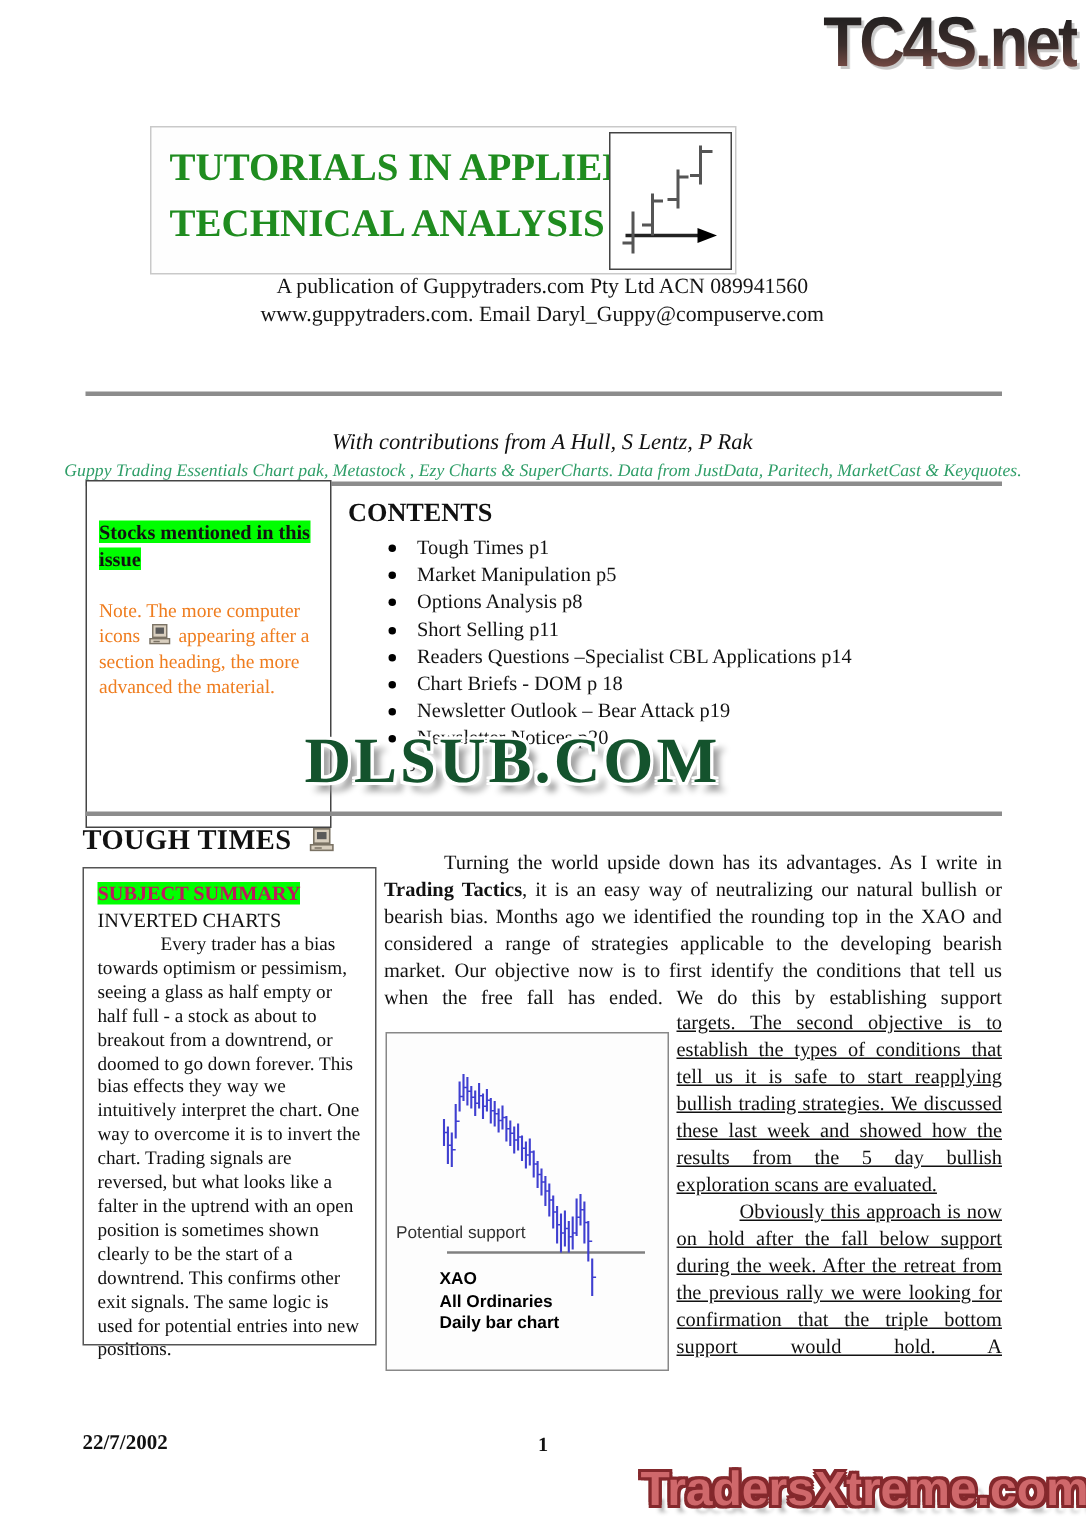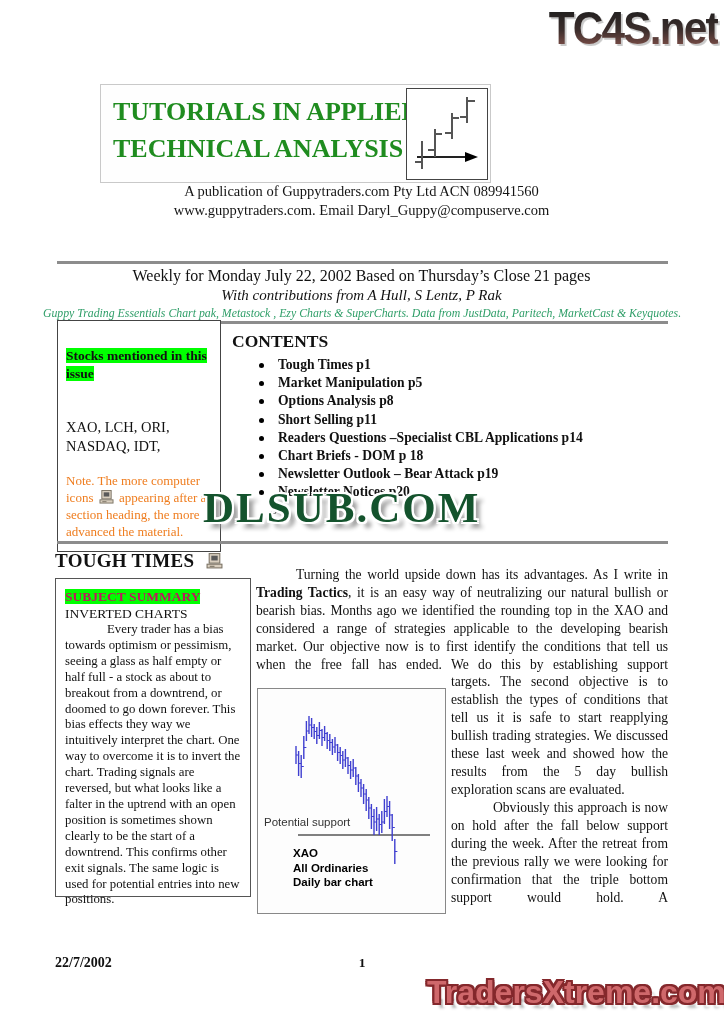--- a/index.html
+++ b/index.html
@@ -45,41 +45,41 @@
   
   .stocks-box{position:absolute;left:57px;top:320px;width:146px;height:180px;
         border:1.5px solid #444;padding:25px 8px;background:#fff;}
   .stocks-head{display:inline;background:#00ff00;font-weight:bold;font-size:13.5px;line-height:17px;}
   .stocks-list{margin-top:36px;font-size:14.5px;line-height:19px;}
   .stocks-note{margin-top:16px;font-size:13px;line-height:17px;color:#ef7d1f;}
 
   
   .contents{position:absolute;left:232px;top:331px;width:436px;}
   .contents-head{font-weight:bold;font-size:17.5px;}
-  .toc-list{list-style:none;margin:4px 0 0 0;padding:0;font-weight:bold;}
+  .toc-list{list-style:none;margin:4px 0 0 0;padding:0;}
   .toc-item{position:relative;padding-left:46px;font-size:13.6px;line-height:18.2px;}
   .toc-item::before{content:'';position:absolute;left:27px;top:7px;width:5px;height:5px;
         border-radius:50%;background:#000;}
   .toc-frag{position:relative;height:18px;font-size:13.6px;}
   .frag-s{position:absolute;left:38px;} .frag-p{position:absolute;left:112px;}
 
   
   .tough-head{position:absolute;left:55px;top:550px;font-size:19px;font-weight:bold;letter-spacing:0.3px;}
   .tough-head svg{vertical-align:-2px;margin-left:7px;}
 
   .summary-box{position:absolute;left:55px;top:578px;width:176px;height:301px;
         border:1px solid #555;padding:8px 9px;background:#fff;}
   .summary-label{display:inline;background:#00ff00;color:#be185d;font-weight:bold;font-size:13.5px;}
   .summary-sub{font-size:13.5px;margin-top:1px;}
   .summary-text{margin-top:0;font-size:12.8px;line-height:15.9px;text-indent:42px;}
 
   .p1{position:absolute;left:256px;top:566px;width:412px;font-size:13.6px;line-height:18.1px;
         text-align:justify;text-align-last:justify;text-indent:40px;}
   .narrow-col{position:absolute;left:451px;top:673px;width:217px;font-size:13.6px;line-height:18px;}
-  .narrow-col p{margin:0;text-align:justify;}
+  .narrow-col p{margin:0;text-align:justify;text-decoration:underline;}
   .p3{text-indent:42px;text-align-last:justify;}
   .bottom-line{position:absolute;left:55px;top:925px;width:613px;font-size:13.6px;
         text-align:justify;text-align-last:justify;}
 
   
   .chart-box{position:absolute;left:257px;top:688px;width:187px;height:224px;
         border:1px solid #888;background:#fdfdfd;}
   .chart-box svg{position:absolute;left:0;top:0;}
   .chart-support-label{position:absolute;left:6px;top:127px;
         font-family:"Liberation Sans",sans-serif;font-size:11.5px;color:#333;}
@@ -122,28 +122,26 @@
       </svg>
     </div>
   </div>
 
   <div class="pub-block">
     <div>A publication of Guppytraders.com Pty Ltd ACN 089941560</div>
     <div>www.guppytraders.com.  Email  Daryl_Guppy@compuserve.com</div>
   </div>
 
   <div class="rule rule1"></div>
-  <div class="weekly1">Weekly for Monday July 22, 2002 Based on Thursday’s Close 21 pages</div>
   <div class="weekly2">With contributions from A Hull, S Lentz,  P Rak</div>
   <div class="tools-line">Guppy Trading Essentials Chart pak, Metastock , Ezy Charts &amp; SuperCharts. Data from JustData, Paritech, MarketCast &amp; Keyquotes.</div>
   <div class="rule rule2"></div>
 
   <div class="stocks-box">
     <span class="stocks-head">Stocks mentioned in this issue</span>
-    <div class="stocks-list">XAO, LCH, ORI, NASDAQ, IDT,</div>
     <div class="stocks-note">
       <span>Note. The more computer icons</span>
       <svg width="15" height="14" viewBox="0 0 16 15" style="vertical-align:-2px;margin:0 2px;">
         <rect x="3" y="0.5" width="10" height="9" fill="#d9cfbf" stroke="#7a7264"></rect>
         <rect x="5" y="2.5" width="6" height="4.5" fill="#5a5a5a"></rect>
         <rect x="1" y="10.5" width="14" height="3.5" fill="#d9cfbf" stroke="#7a7264"></rect>
         <line x1="3.5" y1="12.5" x2="8" y2="12.5" stroke="#7a7264"></line>
       </svg>
       <span>appearing after a section heading, the more advanced the material.</span>
     </div>

